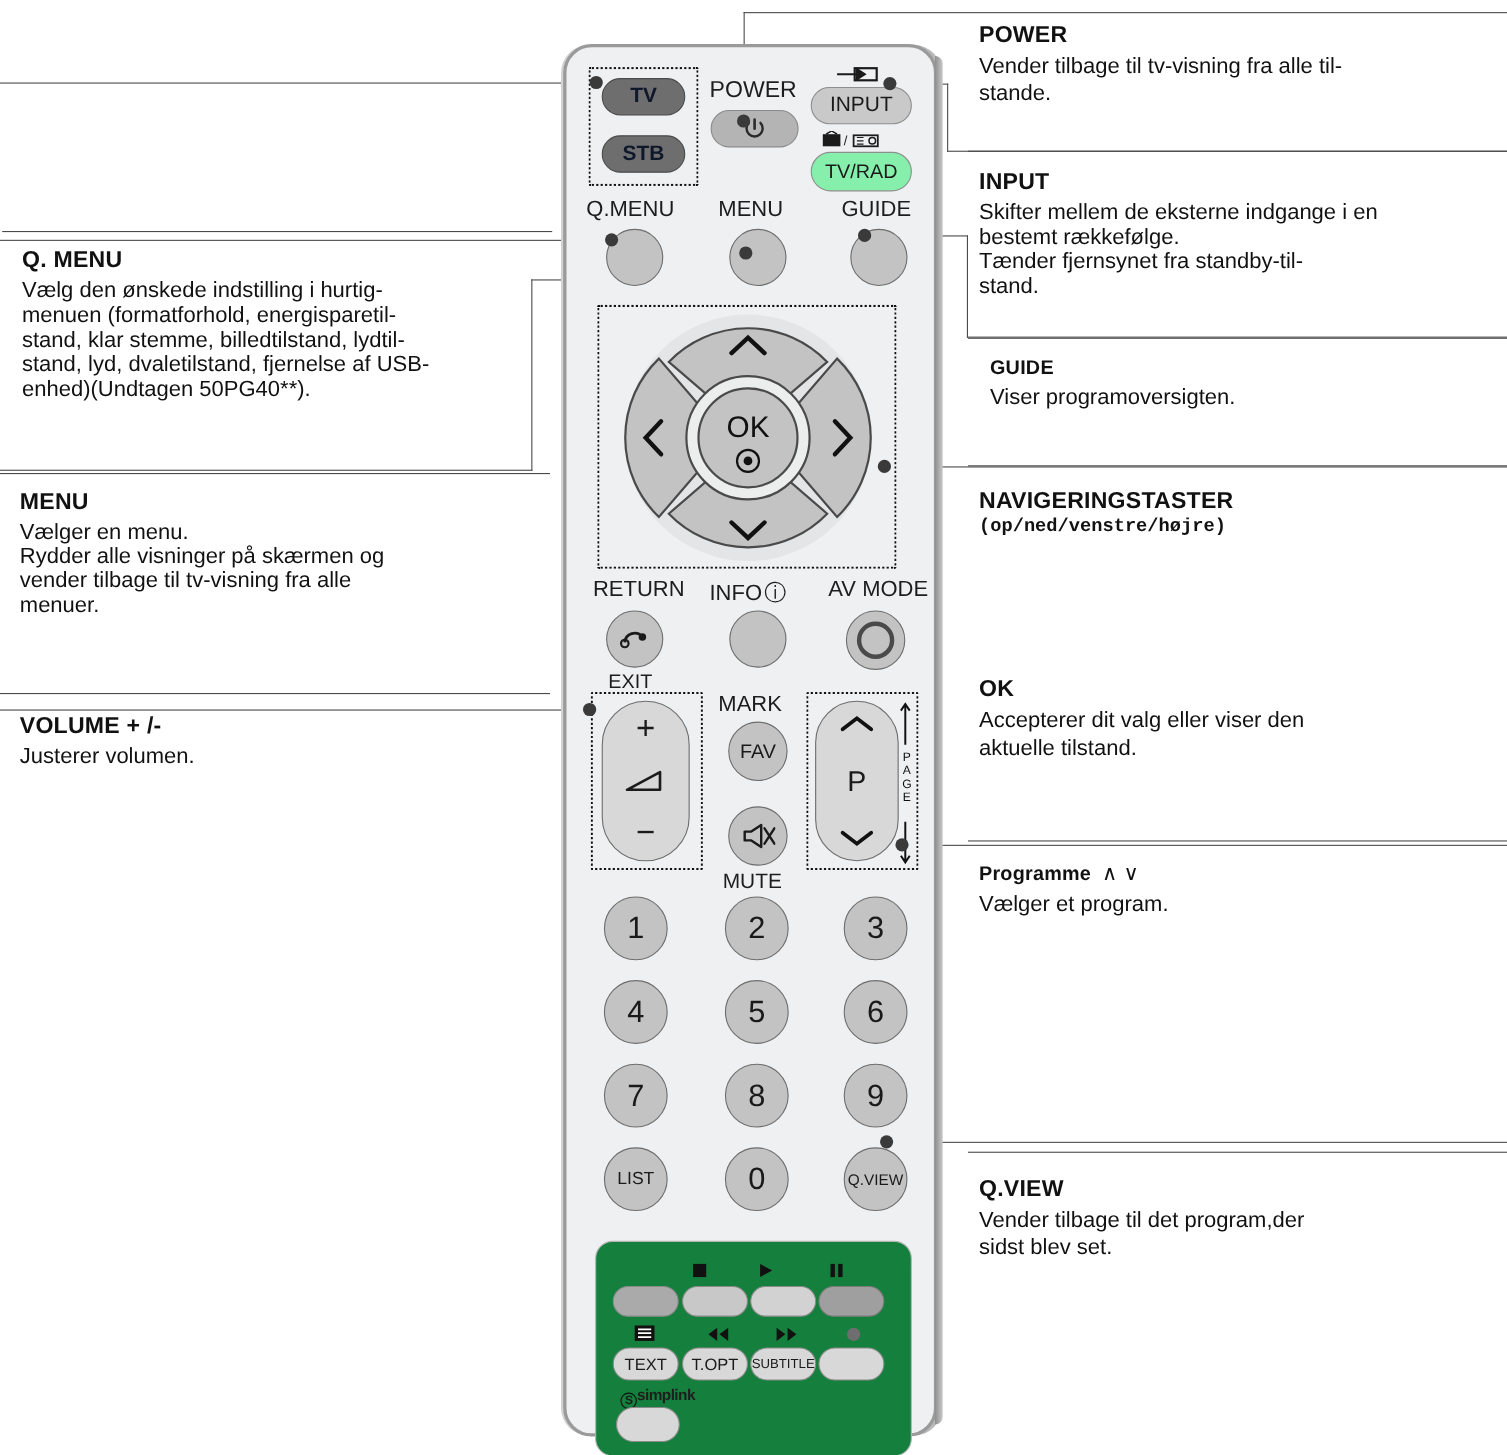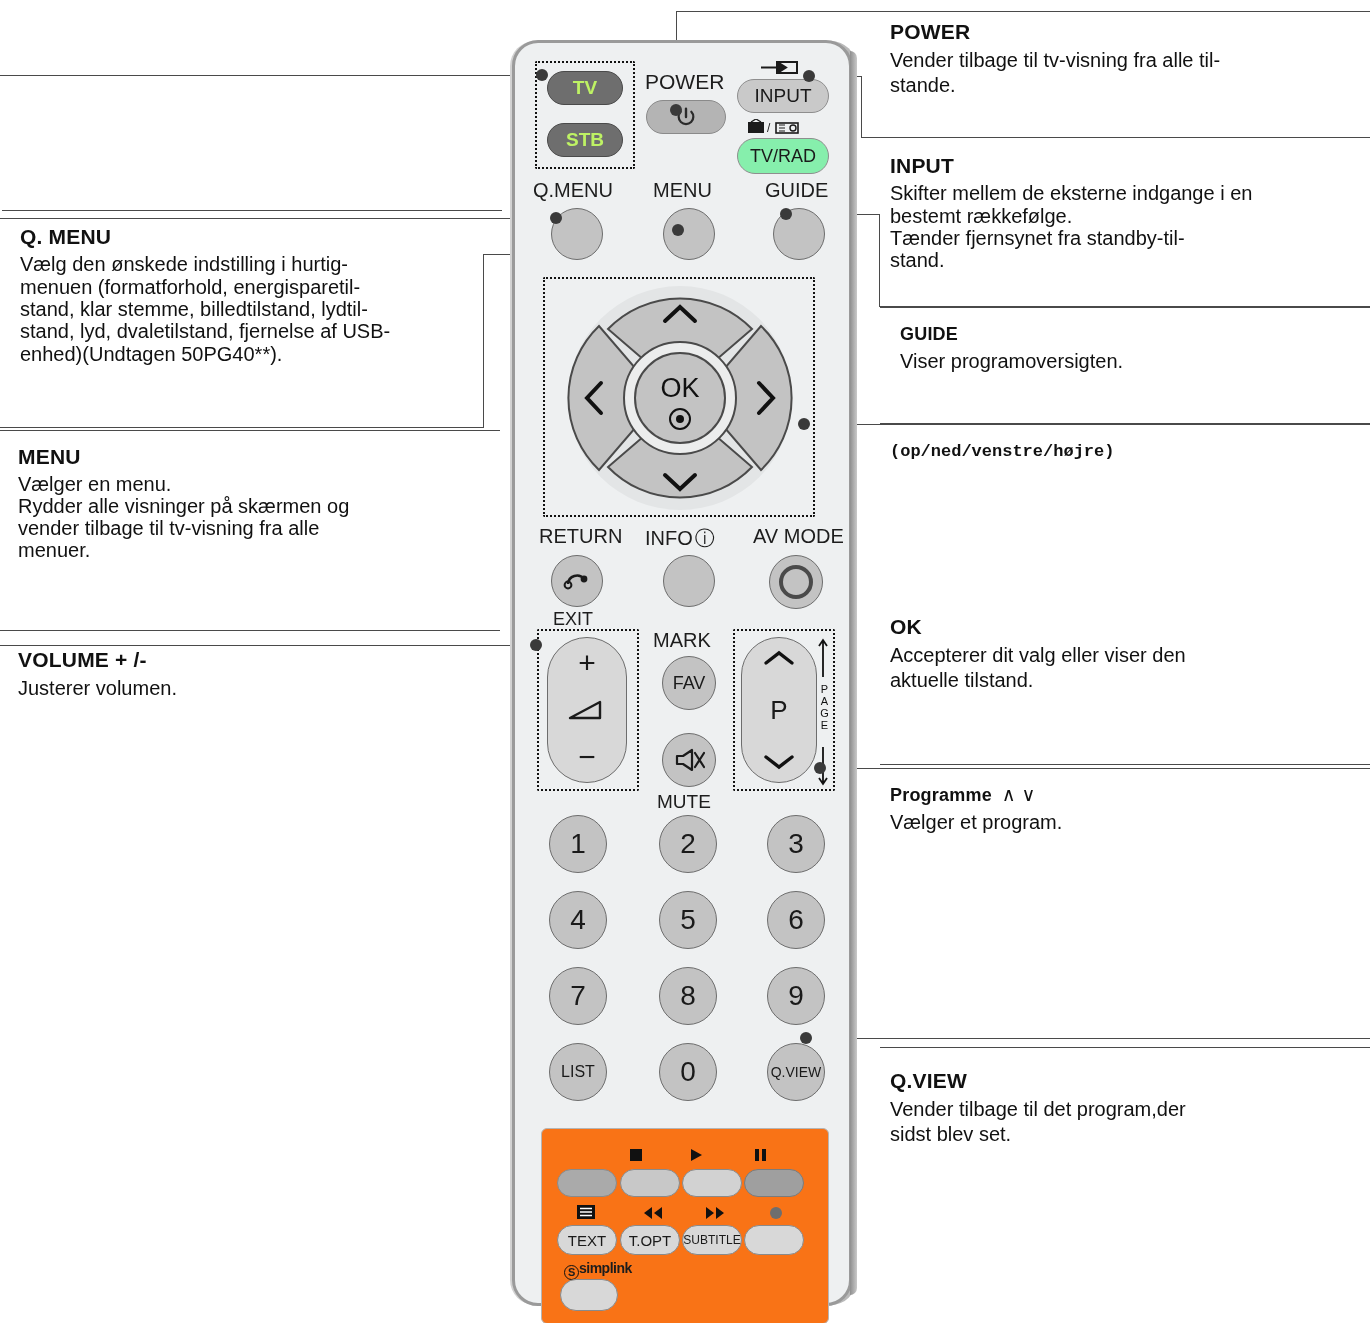--- a/index.html
+++ b/index.html
@@ -56,30 +56,30 @@
   .dashbox {
     position:absolute; border:2px dotted #111; border-radius:2px;
   }
   .key {
     position:absolute; display:flex; align-items:center; justify-content:center;
     background:#c3c3c3; border:1.5px solid #6d6d6d; color:#1a1a1a;
     font-family:"Liberation Sans", sans-serif;
   }
   .key.round { border-radius:50%; }
   .key.pill  { border-radius:999px; }
-  .key.dark  { background:#6e6e6e; color:#bef264; border-color:#4a4a4a; }
+  .key.dark  { background:#6e6e6e; color:#0f172a; border-color:#4a4a4a; }
   .key.light { background:#d8d8d8; }
   .lbl {
     position:absolute; font-size:17px; color:#1d1d1d; white-space:nowrap;
     font-family:"Liberation Sans", sans-serif;
   }
   .lbl.mini { font-size:10px; }
   .mediabox {
-    position:absolute; border:1.5px solid #b5b5b5; border-radius:6px;
-    background:#f97316;
+    position:absolute; border:1.5px solid #b5b5b5; border-radius:16px;
+    background:#15803d;
   }
   .vpage {
     position:absolute; font-size:11px; line-height:.95; letter-spacing:0;
     writing-mode:vertical-rl; text-orientation:upright; color:#111;
   }
 </style>
 </head>
 <body>
 
 <div class="root">
@@ -152,20 +152,21 @@
     <div class="rule" style="left:-20px; width:490px; top:-3px;"></div>
     <div style="padding-top:14px;">
       <div class="ttl small">GUIDE</div>
       <div class="body" style="white-space:pre-line;">Viser programoversigten.</div>
     </div>
   </div>
 
   <div class="callout" style="left:890px; top:430px; width:480px;">
     <div class="rule" style="left:-10px; width:490px; top:-7px;"></div>
     <div style="padding-top:14px;">
+      <div class="ttl">NAVIGERINGSTASTER</div>
       <div class="sub">(op/ned/venstre/højre)</div>
     </div>
   </div>
 
   <div class="callout" style="left:890px; top:615px; width:480px;">
     <div class="ttl">OK</div>
     <div class="body" style="white-space:pre-line;">Accepterer dit valg eller viser den
 aktuelle tilstand.</div>
   </div>
 

